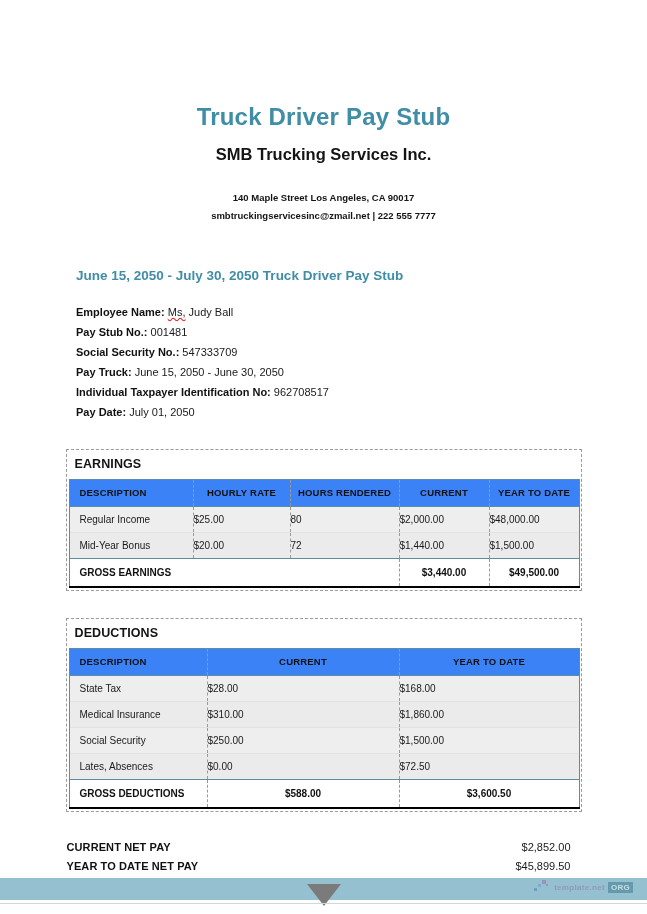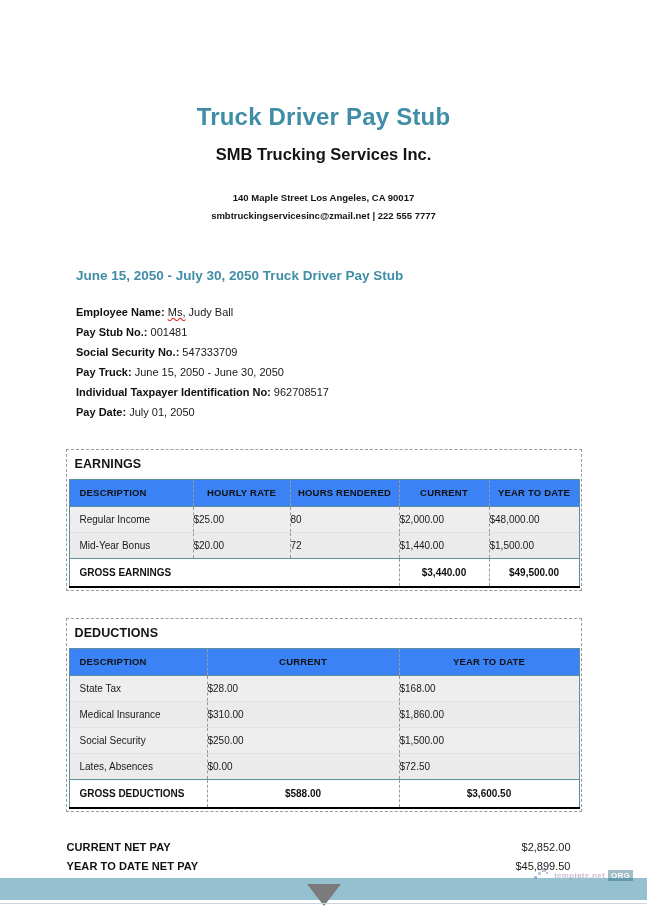--- a/index.html
+++ b/index.html
@@ -186,21 +186,21 @@
     transform: translateX(-50%);
     width: 0;
     height: 0;
     border-left: 17px solid transparent;
     border-right: 17px solid transparent;
     border-top: 22px solid #7b7b7b;
   }
   .watermark {
     position: absolute;
     right: 14px;
-    bottom: 32px;
+    bottom: 20px;
     display: flex;
     align-items: center;
     gap: 3px;
     opacity: 0.45;
   }
   .watermark-dots {
     position: relative;
     width: 18px;
     height: 14px;
   }

